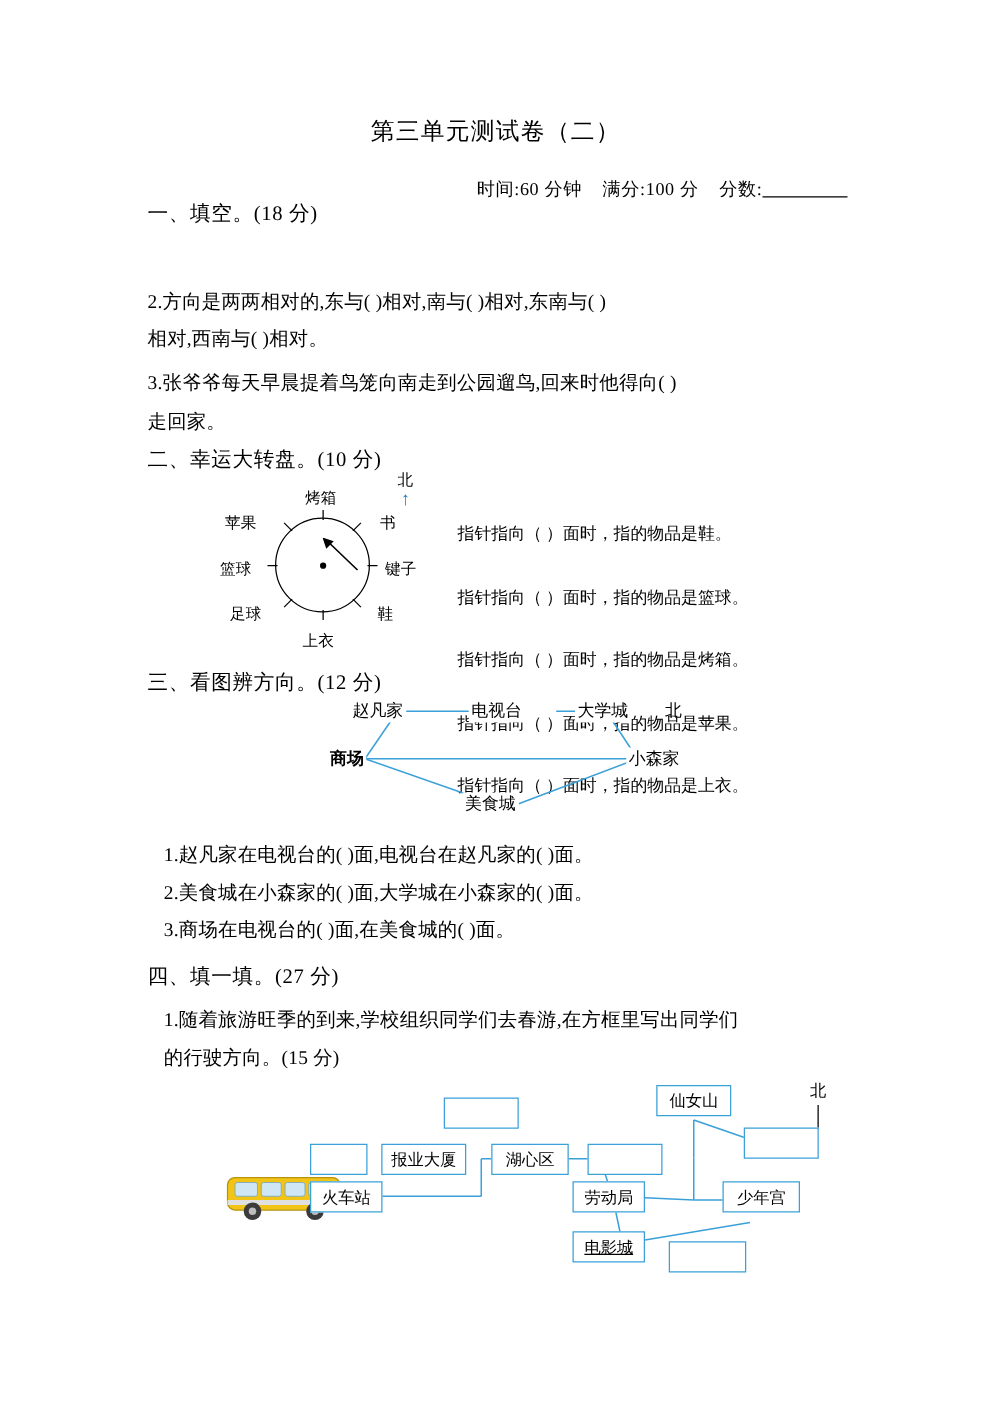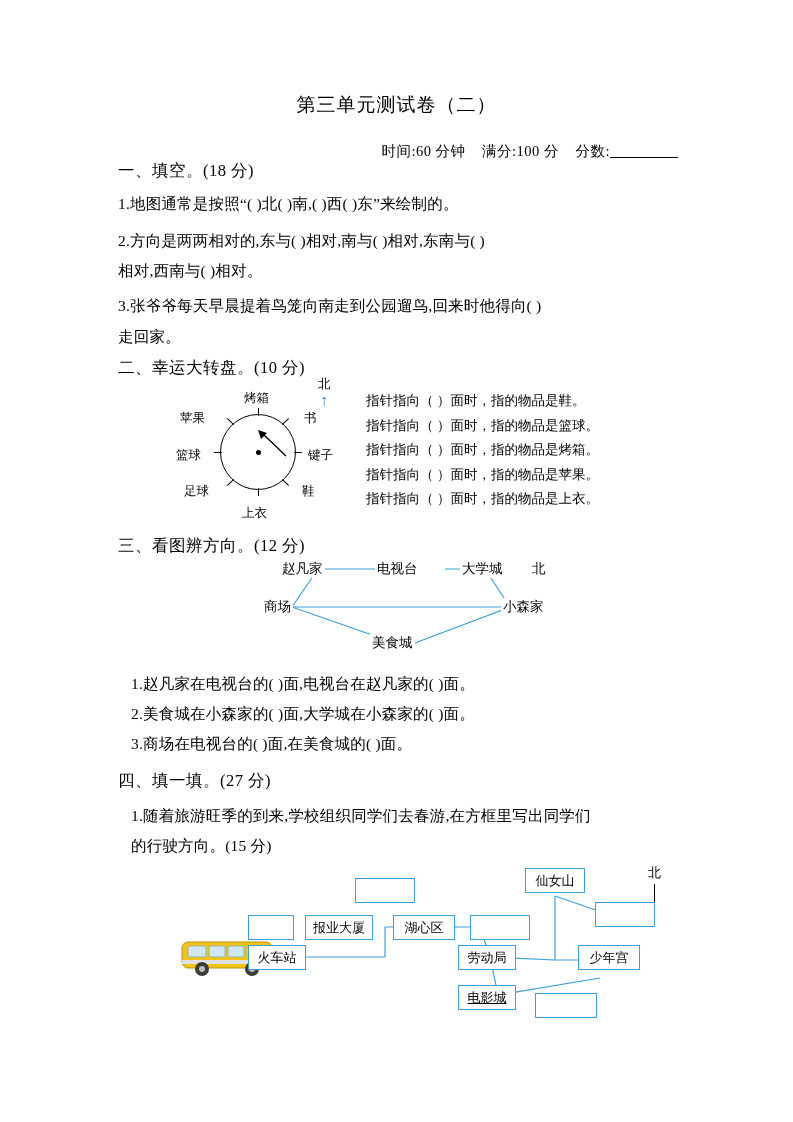--- a/index.html
+++ b/index.html
@@ -120,21 +120,21 @@
     line-height: 14px;
     color: #1a7ec8;
   }
   .qlist {
     position: absolute;
     left: 366px;
     top: 389px;
     font-size: 13.5px;
     line-height: 24.6px;
   }
-  .qlist div { white-space: nowrap; }
+  .qlist div { white-space: nowrap; margin-top: 26px; }
 
   
   .map3 {
     position: absolute;
     left: 270px;
     top: 555px;
     width: 300px;
     height: 110px;
   }
   .m3lab {
@@ -199,21 +199,20 @@
 
   <div class="title">第三单元测试卷（二）</div>
 
   <div class="meta">
     <span>时间:60 分钟</span>&nbsp;&nbsp;&nbsp;
     <span>满分:100 分</span>&nbsp;&nbsp;&nbsp;
     <span>分数:</span><span class="score-blank"></span>
   </div>
 
   <div class="sec-head" style="top:160px">一、填空。(18 分)</div>
-  <div class="ln" style="top:194px">1.地图通常是按照“(      )北(      )南,(      )西(      )东”来绘制的。</div>
   <div class="ln" style="top:231px">2.方向是两两相对的,东与(      )相对,南与(      )相对,东南与(      )</div>
   <div class="ln" style="top:261px">相对,西南与(      )相对。</div>
   <div class="ln" style="top:296px">3.张爷爷每天早晨提着鸟笼向南走到公园遛鸟,回来时他得向(      )</div>
   <div class="ln" style="top:327px">走回家。</div>
 
   <div class="sec-head" style="top:357px">二、幸运大转盘。(10 分)</div>
 
   <div class="north-arrow-2">
     <span>北</span>
     <span class="ar">↑</span>
@@ -266,21 +265,21 @@
       <line x1="175" y1="14" x2="215" y2="14" stroke="#3aa0d8" stroke-width="1.2"></line>
       <line x1="48" y1="14" x2="22" y2="52" stroke="#3aa0d8" stroke-width="1.2"></line>
       <line x1="215" y1="14" x2="240" y2="52" stroke="#3aa0d8" stroke-width="1.2"></line>
       <line x1="22" y1="52" x2="240" y2="52" stroke="#3aa0d8" stroke-width="1.2"></line>
       <line x1="22" y1="52" x2="125" y2="88" stroke="#3aa0d8" stroke-width="1.2"></line>
       <line x1="240" y1="52" x2="145" y2="88" stroke="#3aa0d8" stroke-width="1.2"></line>
     </svg>
     <div class="m3lab" style="left:10px; top:5px;">赵凡家</div>
     <div class="m3lab" style="left:105px; top:5px;">电视台</div>
     <div class="m3lab" style="left:190px; top:5px;">大学城</div>
-    <div class="m3lab" style="left:-8px; top:43px;">商场</div>
+    <div class="m3lab" style="left:-8px; top:43px;font-weight:bold;">商场</div>
     <div class="m3lab" style="left:215px; top:43px;margin-left:16px;">小森家</div>
     <div class="m3lab" style="left:100px; top:79px;">美食城</div>
     <div class="m3n" style="left:262px; top:5px;">北</div>
   </div>
 
   <div class="ln indent" style="top:674px">1.赵凡家在电视台的(        )面,电视台在赵凡家的(        )面。</div>
   <div class="ln indent" style="top:704px">2.美食城在小森家的(        )面,大学城在小森家的(        )面。</div>
   <div class="ln indent" style="top:734px">3.商场在电视台的(        )面,在美食城的(        )面。</div>
 
   <div class="sec-head" style="top:770px">四、填一填。(27 分)</div>

